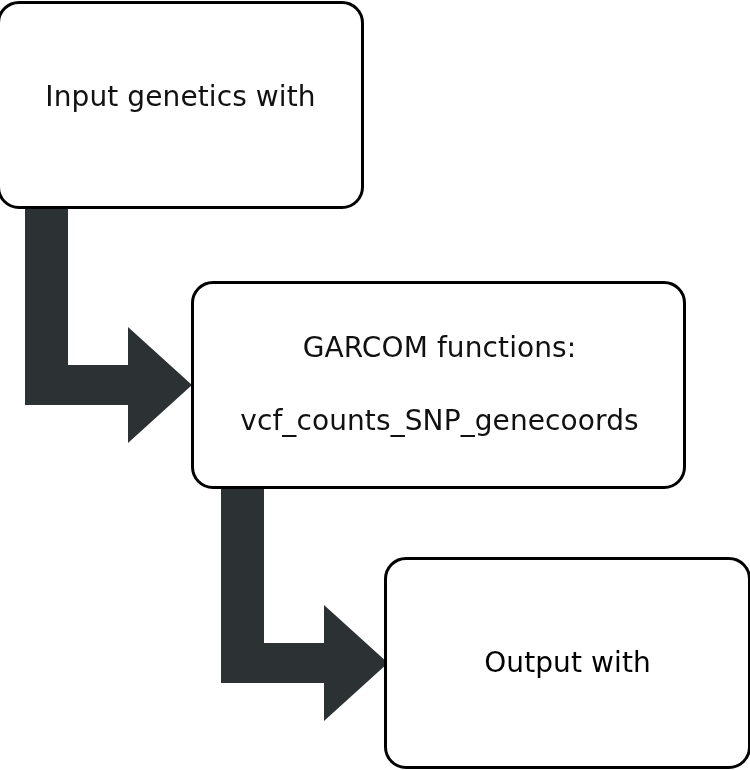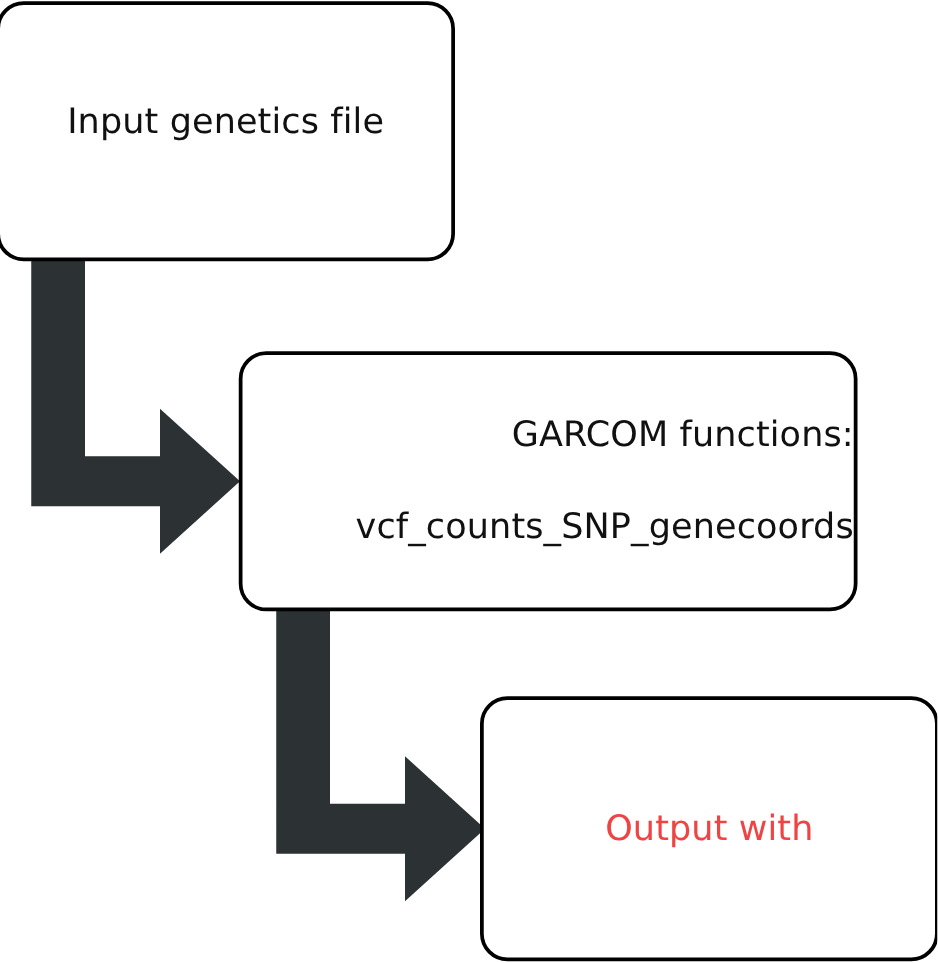--- a/index.html
+++ b/index.html
@@ -43,21 +43,21 @@
     line-height: 1.30;
     color: #111111;
     white-space: pre;
     letter-spacing: 0.1px;
   }
   .align-center {
     text-align: center;
     padding: 0 14px;
   }
   .align-left {
-    text-align: right;
+    text-align: center;
     padding: 0 0 0 2px;
   }
 
   
   #node-input {
     left: -3px;
     top: 1px;
     width: 367px;
     height: 208px;
   }
@@ -83,24 +83,24 @@
 <div id="diagram-canvas" style="background: rgb(255, 255, 255);">
 
   <svg id="arrow-layer" viewBox="0 0 750 770" width="750" height="770" xmlns="http://www.w3.org/2000/svg">
 
     <polygon points="25,205 68,205 68,365 128,365 128,327 192,385 128,443 128,405 25,405" fill="#2C3134"></polygon>
 
     <polygon points="221,486 264,486 264,643 324,643 324,605 388,663 324,721 324,683 221,683" fill="#2C3134"></polygon>
   </svg>
 
   <div id="node-input" class="node-box" style="background: rgb(255, 255, 255); border-color: rgb(0, 0, 0);">
-    <div class="node-text align-center" style="color: rgb(17, 17, 17);"><span>Input genetics file</span><br></div>
+    <div class="node-text align-center" style="color: rgb(17, 17, 17);"><span>Input genetics with</span><br></div>
   </div>
 
   <div id="node-functions" class="node-box" style="background: rgb(255, 255, 255); border-color: rgb(0, 0, 0);">
     <div class="node-text align-left" style="color: rgb(17, 17, 17);"><span>GARCOM functions:</span><br><br><span>vcf_counts_SNP_genecoords</span></div>
   </div>
 
   <div id="node-output" class="node-box" style="background: rgb(255, 255, 255); border-color: rgb(0, 0, 0);">
-    <div class="node-text align-center" style="color: #ef4444;"><span>Output with</span><br></div>
+    <div class="node-text align-center" style="color: #000000;"><span>Output with</span><br></div>
   </div>
 
 </div>
 
 </body></html>

